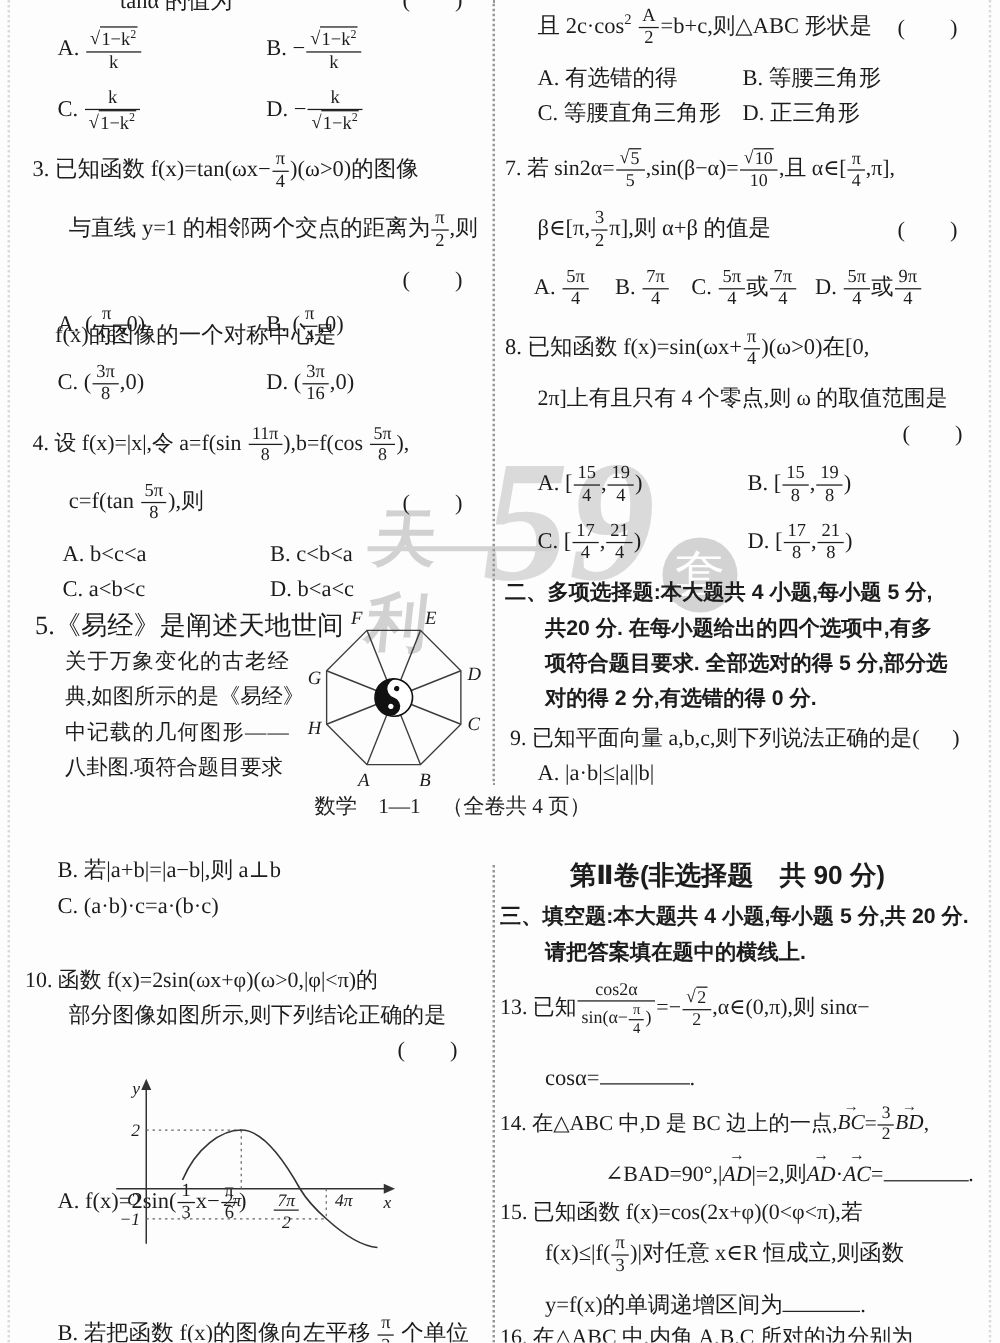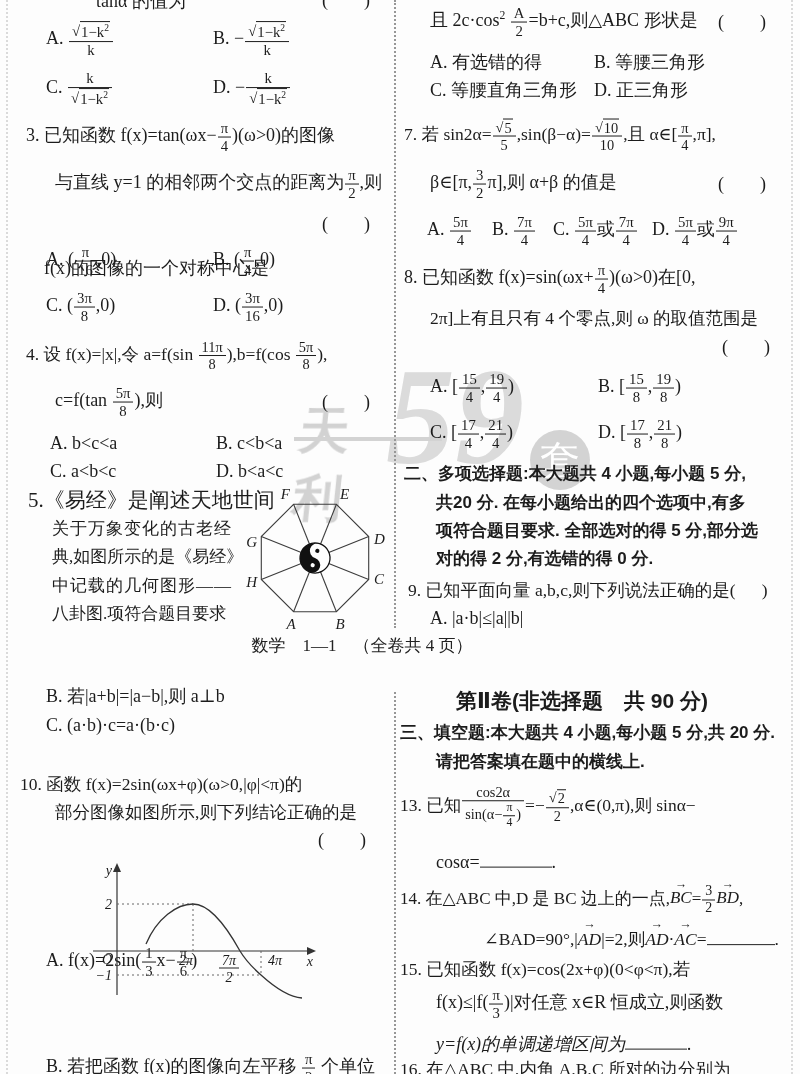--- a/index.html
+++ b/index.html
@@ -123,21 +123,21 @@
       <div class="line" style="left: 430px; top: 618px;">A. |a·b|≤|a||b|</div>
       <div class="line b ctr" style="left: 582px; top: 701px; font-size: 21px;">第Ⅱ卷(非选择题　共 90 分)</div>
       <div class="line b" style="left: 400px; top: 733px; font-size: 17px;">三、填空题:本大题共 4 小题,每小题 5 分,共 20 分.</div>
       <div class="line b" style="left: 436px; top: 762px; font-size: 17px;">请把答案填在题中的横线上.</div>
       <div class="line" style="left: 400px; top: 807px; font-size: 17.5px;">13. 已知<span class="frac"><span class="fn">cos2α</span><span class="fd">sin(α−<span class="frac"><span class="fn">π</span><span class="fd">4</span></span>)</span></span>=−<span class="frac"><span class="fn"><span class="sq"><span class="sqr">√</span><span class="sqb">2</span></span></span><span class="fd">2</span></span>,α∈(0,π),则 sinα−</div>
       <div class="line" style="left: 436px; top: 861px;">cosα=<span class="bl" style="width: 72px;"></span>.</div>
       <div class="line" style="left: 400px; top: 900px; font-size: 17px;">14. 在△ABC 中,D 是 BC 边上的一点,<span class="vec">BC</span>=<span class="frac"><span class="fn">3</span><span class="fd">2</span></span><span class="vec">BD</span>,</div>
       <div class="line" style="left: 436px; top: 938px; font-size: 17.5px; margin-left: 48px;">∠BAD=90°,|<span class="vec">AD</span>|=2,则<span class="vec">AD</span>·<span class="vec">AC</span>=<span class="bl" style="width: 68px;"></span>.</div>
       <div class="line" style="left: 400px; top: 969px; font-size: 17.5px;">15. 已知函数 f(x)=cos(2x+φ)(0&lt;φ&lt;π),若</div>
       <div class="line" style="left: 436px; top: 1004px;">f(x)≤|f(<span class="frac"><span class="fn">π</span><span class="fd">3</span></span>)|对任意 x∈R 恒成立,则函数</div>
-      <div class="line" style="left: 436px; top: 1043px; font-style: italic;">y=f(x)的单调递增区间为<span class="bl" style="width: 62px;"></span>.</div>
+      <div class="line" style="left: 436px; top: 1043px;">y=f(x)的单调递增区间为<span class="bl" style="width: 62px;"></span>.</div>
       <div class="line" style="left: 400px; top: 1069px; font-size: 17.5px;">16. 在△ABC 中,内角 A,B,C 所对的边分别为</div>
     </div>
 
   <div class="footer-line" style="left:362px;top:645px;">数学　1—1　（全卷共 4 页）</div>
 
   <svg class="fig" style="left:240px;top:483px;" width="150" height="150" viewBox="0 0 150 150">
     <g stroke="#3c3c3c" stroke-width="1.1" fill="none">
       <polygon points="53.6,21.3 96.4,21.3 128.7,53.6 128.7,96.4 96.4,128.7 53.6,128.7 21.3,96.4 21.3,53.6"></polygon>
       <line x1="75" y1="75" x2="53.6" y2="21.3"></line>
         <line x1="75" y1="75" x2="96.4" y2="21.3"></line>

